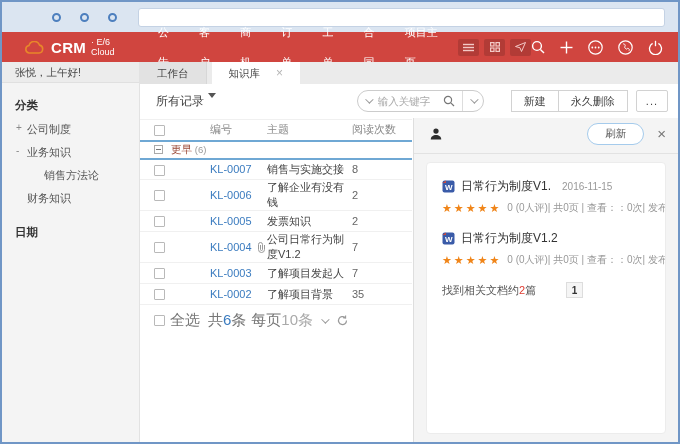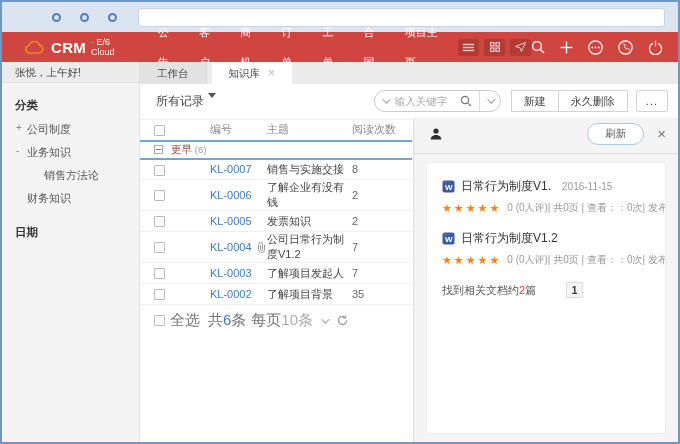--- a/index.html
+++ b/index.html
@@ -26,37 +26,37 @@
   .greeting{height:21px;line-height:21px;padding-left:13px;background:#ececec;border-bottom:1px solid #e0e0e0;color:#444;font-size:10.5px}
   .side-title{font-weight:bold;color:#333;padding:15px 0 5px 13px;font-size:11.5px}
   .side-item{padding:4px 0 4px 25px;color:#555;position:relative;cursor:pointer}
   .side-item .pfx{position:absolute;left:14px;color:#888;font-size:10px;top:4px}
   .side-item.indent{padding-left:42px}
   .main{flex:1;display:flex;flex-direction:column;min-width:0}
   
   .tabbar{height:22px;background:#ebebeb;display:flex;font-size:10.5px}
   .tab{padding:0 17px;line-height:22px;color:#444;cursor:pointer}
   .tab.inactive{background:#e2e2e2;border-right:1px solid #d7d7d7}
-  .tab.active{background:#fff;display:flex;align-items:flex-end;gap:8px;margin-left:5px}
+  .tab.active{background:#fff;display:flex;align-items:flex-end;gap:16px;margin-left:5px}
   .tab .x{color:#b5b5b5;font-size:12px}
   
   .toolbar{height:34px;display:flex;align-items:center;background:#fff;padding:0 10px 0 16px}
   .view-sel{font-size:12px;color:#404040;display:flex;align-items:flex-start;gap:4px;cursor:pointer}
   .caret{width:0;height:0;border-left:4px solid transparent;border-right:4px solid transparent;border-top:5px solid #555}
   .tools{margin-left:auto;display:flex;align-items:center}
   .combo{display:flex;align-items:center;border:1px solid #ccc;border-radius:11px;height:22px;background:#fff}
   .chev{width:6px;height:6px;border-right:1px solid #999;border-bottom:1px solid #999;transform:rotate(45deg) translateY(-2px)}
   .combo .seg{padding:0 7px;display:flex;align-items:center;height:100%}
   .combo .seg.r{border-left:1px solid #ddd}
   .combo input{border:none;outline:none;width:58px;font-size:10.5px;color:#333;background:transparent}
   .combo input::placeholder{color:#aaa}
   .btn{height:22px;border:1px solid #d2d2d2;background:#fff;font-size:11px;color:#444;padding:0 12px;display:flex;align-items:center;cursor:pointer}
   .btn.join{margin-left:-1px}
   .btn.more{margin-left:8px;padding:0 9px;border-radius:2px;letter-spacing:1px}
-  .grp{display:flex;margin-left:10px}
+  .grp{display:flex;margin-left:27px}
   
   .bodyrow{flex:1;display:flex;min-height:0}
   .table-area{width:274px;border-right:1px solid #dedede;flex-shrink:0;padding-top:1px}
   table{width:272px;border-collapse:collapse;font-size:11px;table-layout:fixed}
   th{color:#888;font-weight:normal;text-align:left;height:21px;border-top:1px solid #f0f0f0}
   td{height:21px}
   .grow td{border-top:2px solid #6fa8d4;border-bottom:2px solid #6fa8d4;height:18px;color:#9c4a38;font-size:10.5px}
   .grow .cnt{color:#999;font-size:9.5px}
   .grow .gicon{display:inline-block;width:9px;height:9px;border:1px solid #aaa;position:relative;vertical-align:-1px;margin-right:5px;background:#fff}
   .grow .gicon i{position:absolute;left:1px;right:1px;top:3px;height:1px;background:#777}

